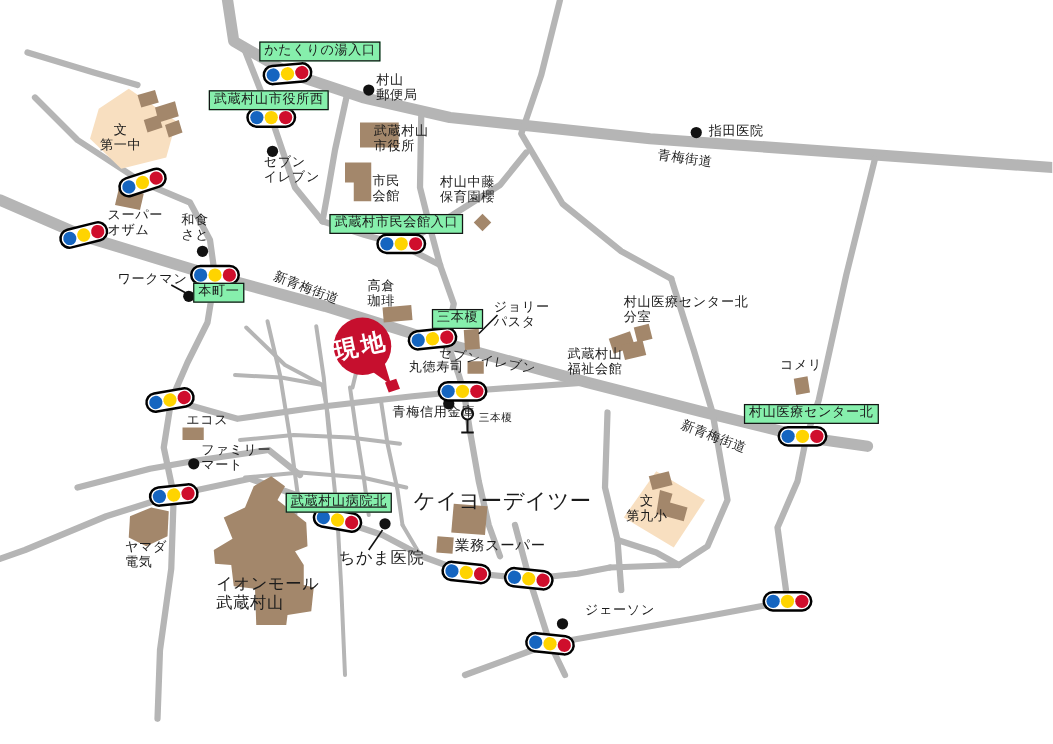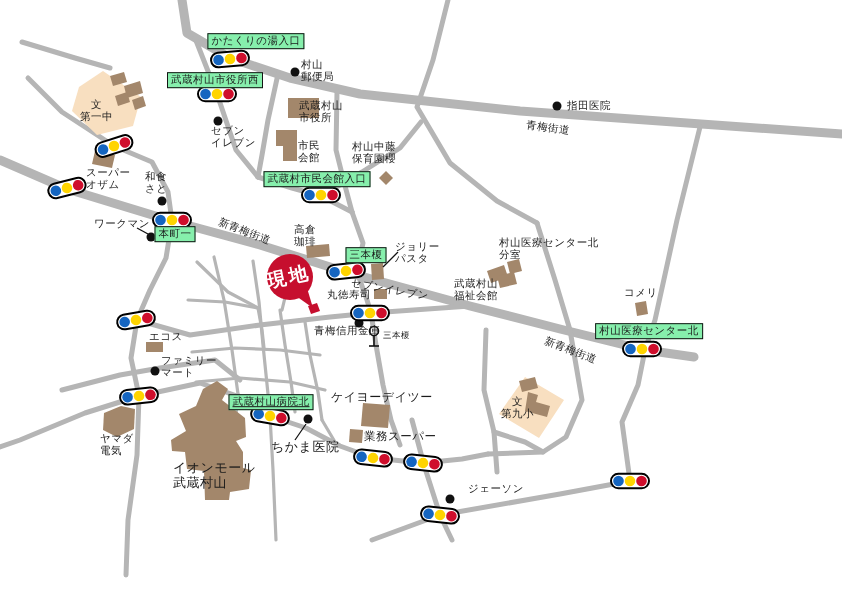--- a/index.html
+++ b/index.html
@@ -237,19 +237,19 @@
     <div class="lbl" style="left: 624px; top: 287px;">コメリ</div>
     <div class="lbl" style="left: 547px; top: 335px; transform: rotate(21deg);">新青梅街道</div>
     <div class="lbl" style="left: 383px; top: 331px; font-size: 8.5px;">三本榎</div>
     <div class="lbl" style="left: 149px; top: 331px;">エコス</div>
     <div class="lbl" style="left: 161px; top: 355px;">ファミリー
 マート</div>
     <div class="lbl" style="left: 100px; top: 433px;">ヤマダ
 電気</div>
     <div class="lbl" style="left: 173px; top: 461px; font-size: 13px;">イオンモール
 武蔵村山</div>
-    <div class="lbl" style="left: 331px; top: 392px; font-size: 12px; font-family: Liberation Mono, monospace;">ケイヨーデイツー</div>
+    <div class="lbl" style="left: 331px; top: 392px; font-size: 17px;">ケイヨーデイツー</div>
     <div class="lbl" style="left: 364px; top: 430px; font-size: 11.5px;">業務スーパー</div>
     <div class="lbl" style="left: 271px; top: 440px; font-size: 13px;">ちかま医院</div>
     <div class="lbl" style="left: 436px; top: 483px; margin-left: 32px;">ジェーソン</div>
     <div class="lbl center" style="left: 501px; top: 396px;">文
 第九小</div>
   </div>
 
 </body></html>

